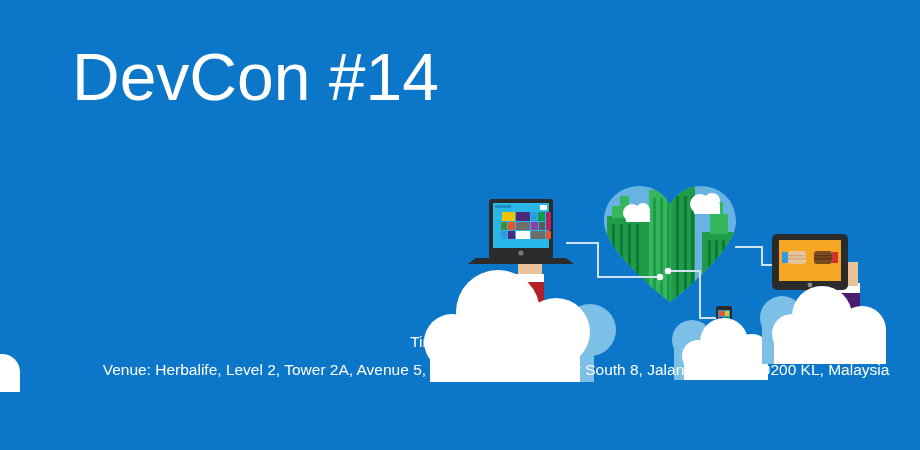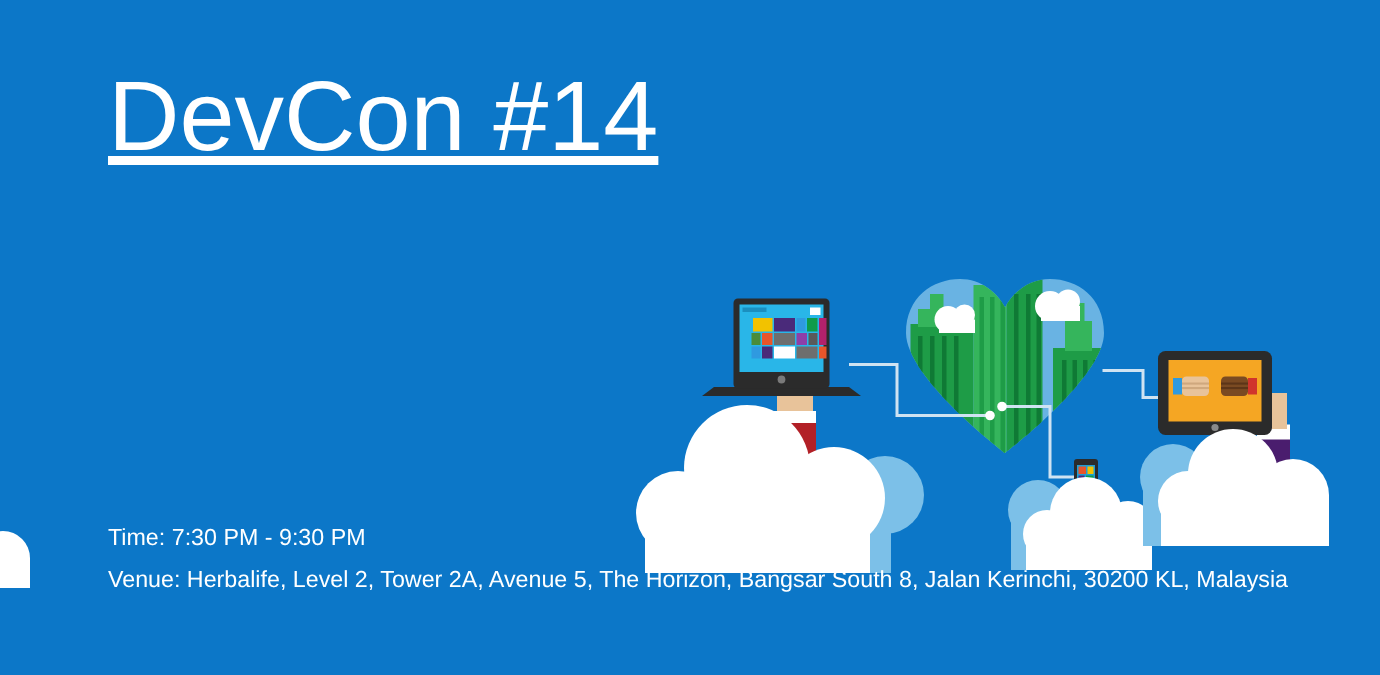--- a/index.html
+++ b/index.html
@@ -20,30 +20,30 @@
   #event-title {
     position: absolute;
     left: 72px;
     top: 38px;
     font-size: 66px;
     line-height: 78px;
     font-weight: 400;
     color: #ffffff;
     letter-spacing: 0px;
     white-space: nowrap;
-    text-decoration: underline;
   }
 
   
   #details {
     position: absolute;
     left: 72px;
-    top: 345px;
+    top: 328px;
     width: 848px;
     z-index: 40;
+    text-align: center;
   }
   .detail-line {
     color: #ffffff;
     font-size: 15.5px;
     line-height: 28px;
     white-space: nowrap;
   }
 
   
   #illustration {

